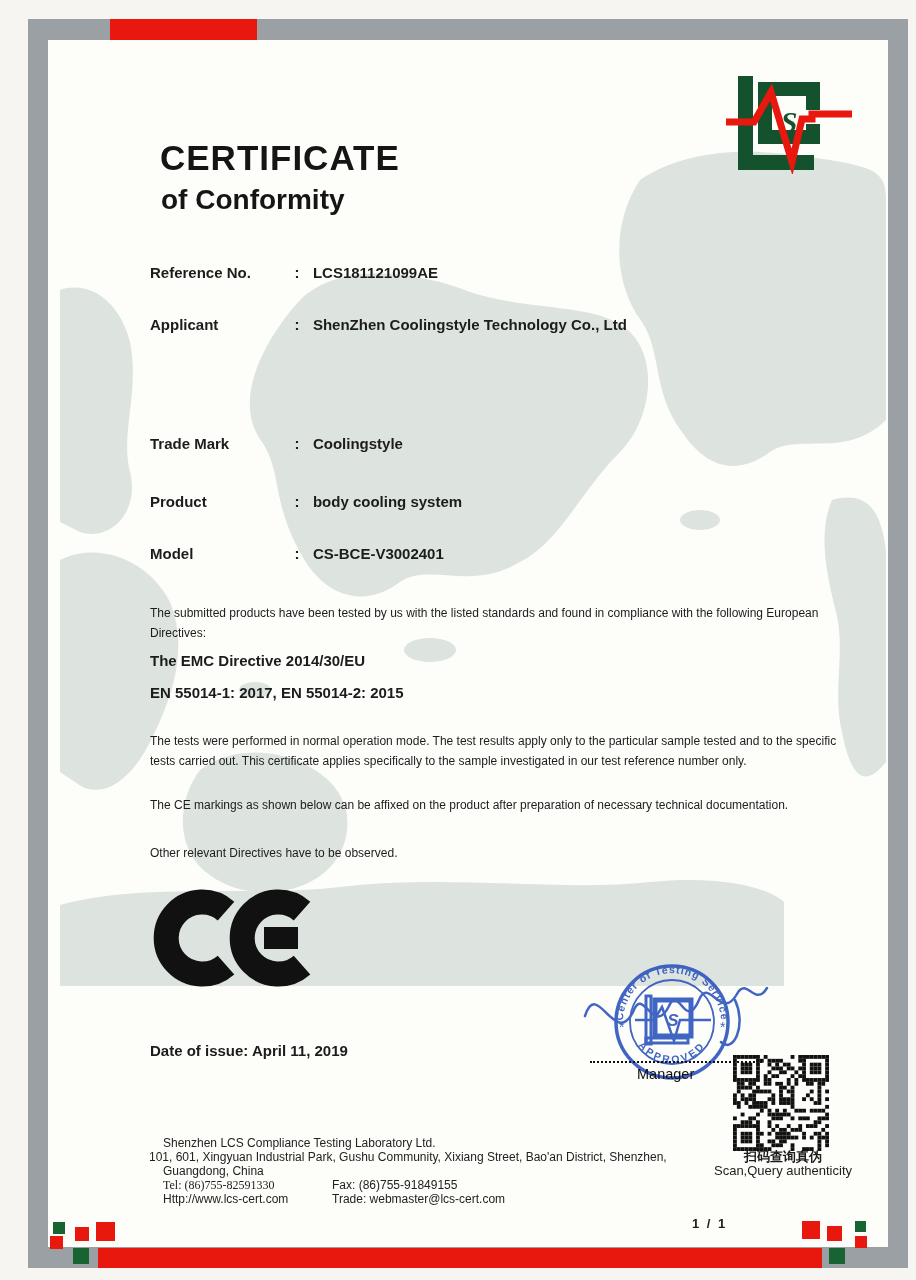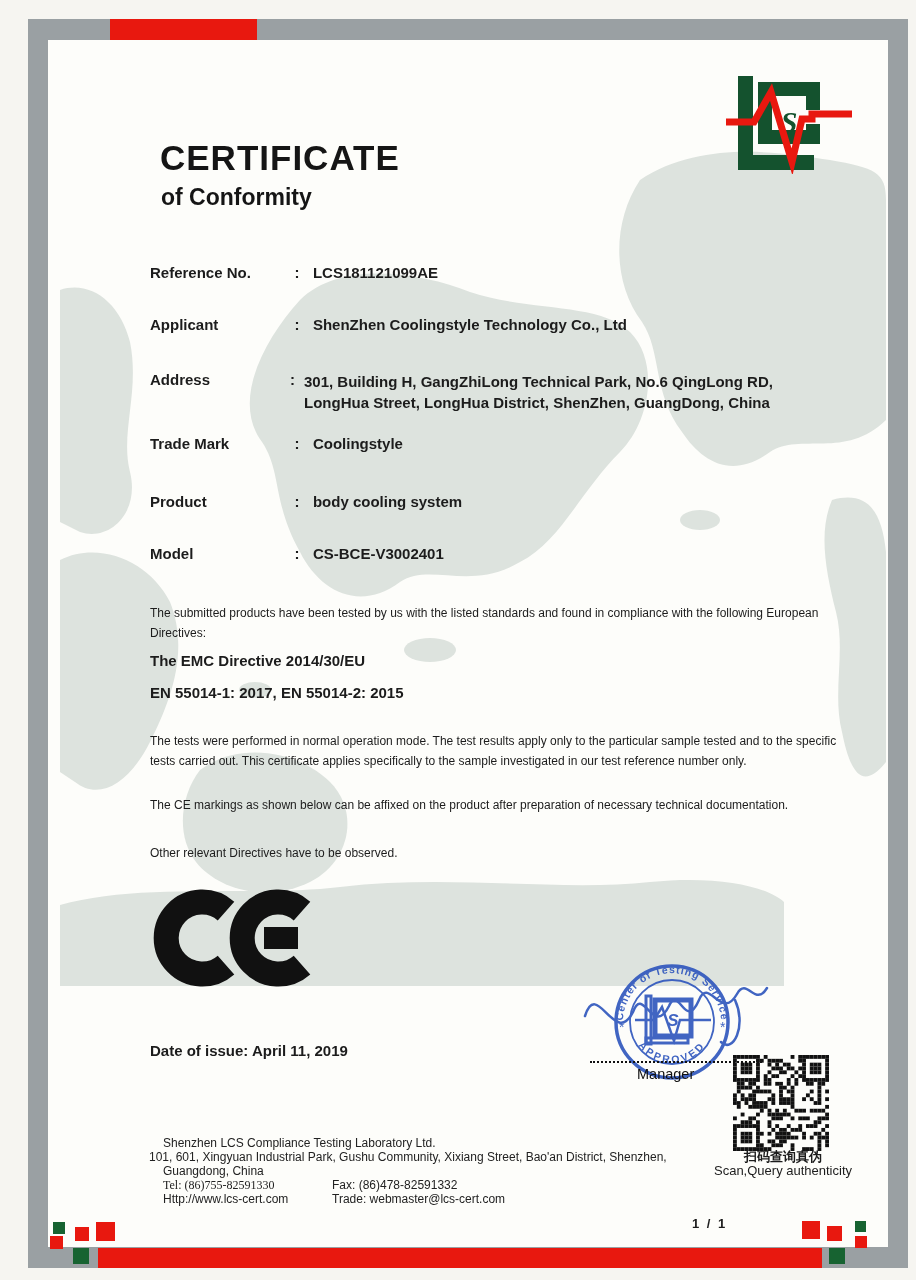--- a/index.html
+++ b/index.html
@@ -4,21 +4,21 @@
 <style>
   html,body{margin:0;padding:0;}
   body{width:916px;height:1280px;background:#f6f5f1;font-family:"Liberation Sans","DejaVu Sans",sans-serif;color:#1c1c1c;}
   .abs{position:absolute;}
   .wrap{position:relative;width:916px;height:1280px;overflow:hidden;}
   .bar{background:#9aa0a3;}
   .page{background:#fdfdfa;}
   .red{background:#e8180f;}
   .green{background:#176331;}
   .title{font-size:35px;font-weight:bold;letter-spacing:1px;color:#151515;}
-  .subtitle{font-size:23px;font-weight:bold;color:#151515;}
+  .subtitle{font-size:28px;font-weight:bold;color:#151515;}
   .flabel{font-size:15px;font-weight:bold;width:140px;display:inline-block;}
   .fcolon{font-size:15px;font-weight:bold;}
   .fvalue{font-size:15px;font-weight:bold;line-height:21px;display:inline-block;width:505px;}
   .para{font-size:12px;line-height:20px;width:695px;}
   .bold15{font-size:15px;font-weight:bold;}
   .footline{font-size:12px;line-height:14px;color:#222;}
   .qrcapzh{font-size:13px;font-weight:bold;text-align:center;width:160px;}
   .qrcapen{font-size:13px;text-align:center;width:190px;}
   .pagenum{font-size:13px;font-weight:bold;letter-spacing:2px;margin-top:36px;}
   .manager{font-size:14.5px;color:#111;}
@@ -65,25 +65,20 @@
 
   <div class="abs" style="left:150px;top:262px;">
     <span class="flabel">Reference No.</span>
     <span class="fcolon">:</span>
     <span class="fvalue" style="padding-left:9px;">LCS181121099AE</span>
   </div>
   <div class="abs" style="left:150px;top:314px;">
     <span class="flabel">Applicant</span>
     <span class="fcolon">:</span>
     <span class="fvalue" style="padding-left:9px;">ShenZhen Coolingstyle Technology Co., Ltd</span>
-  </div>
-  <div class="abs" style="left:150px;top:371px;display:flex;">
-    <span class="flabel">Address</span>
-    <span class="fcolon">:</span>
-    <span class="fvalue" style="padding-left:9px;">301, Building H, GangZhiLong Technical Park, No.6 QingLong RD, LongHua Street, LongHua District, ShenZhen, GuangDong, China</span>
   </div>
   <div class="abs" style="left:150px;top:433px;">
     <span class="flabel">Trade Mark</span>
     <span class="fcolon">:</span>
     <span class="fvalue" style="padding-left:9px;">Coolingstyle</span>
   </div>
   <div class="abs" style="left:150px;top:491px;">
     <span class="flabel">Product</span>
     <span class="fcolon">:</span>
     <span class="fvalue" style="padding-left:9px;">body cooling system</span>
@@ -450,21 +445,21 @@
     </svg>
   <div class="abs qrcapzh" style="left:703px;top:1148px;">扫码查询真伪</div>
   <div class="abs qrcapen" style="left:688px;top:1163px;">Scan,Query authenticity</div>
 
   <div class="abs pagenum" style="left:692px;top:1180px;">1 / 1</div>
 
   <div class="abs footline" style="left:163px;top:1136px;">Shenzhen LCS Compliance Testing Laboratory Ltd.</div>
   <div class="abs footline" style="left:149px;top:1150px;">101, 601, Xingyuan Industrial Park, Gushu Community, Xixiang Street, Bao'an District, Shenzhen,</div>
   <div class="abs footline" style="left:163px;top:1164px;">Guangdong, China</div>
   <div class="abs footline" style="left:163px;top:1178px;font-family:Liberation Serif, serif;">Tel: (86)755-82591330</div>
-  <div class="abs footline" style="left:332px;top:1178px;">Fax: (86)478-82591332</div>
+  <div class="abs footline" style="left:332px;top:1178px;">Fax: (86)755-91849155</div>
   <div class="abs footline" style="left:163px;top:1192px;">Http://www.lcs-cert.com</div>
   <div class="abs footline" style="left:332px;top:1192px;">Trade: webmaster@lcs-cert.com</div>
 
   <div class="abs red" style="left:110px;top:19px;width:147px;height:21px;"></div>
   <div class="abs red" style="left:98px;top:1248px;width:724px;height:20px;"></div>
   <div class="abs green" style="left:53px;top:1222px;width:12px;height:12px;"></div>
   <div class="abs red" style="left:75px;top:1227px;width:14px;height:14px;"></div>
   <div class="abs red" style="left:96px;top:1222px;width:19px;height:19px;"></div>
   <div class="abs red" style="left:50px;top:1236px;width:13px;height:13px;"></div>
   <div class="abs green" style="left:73px;top:1248px;width:16px;height:16px;"></div>

